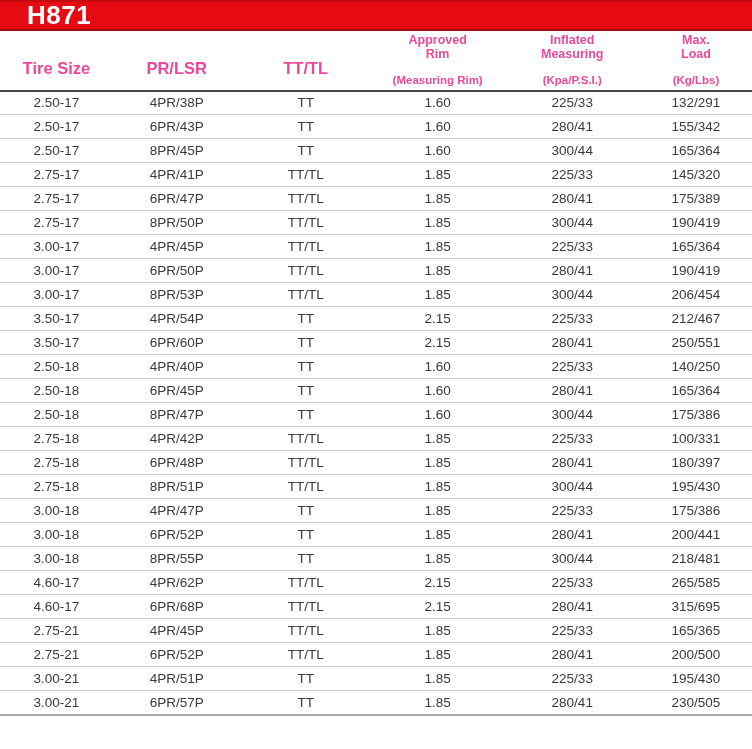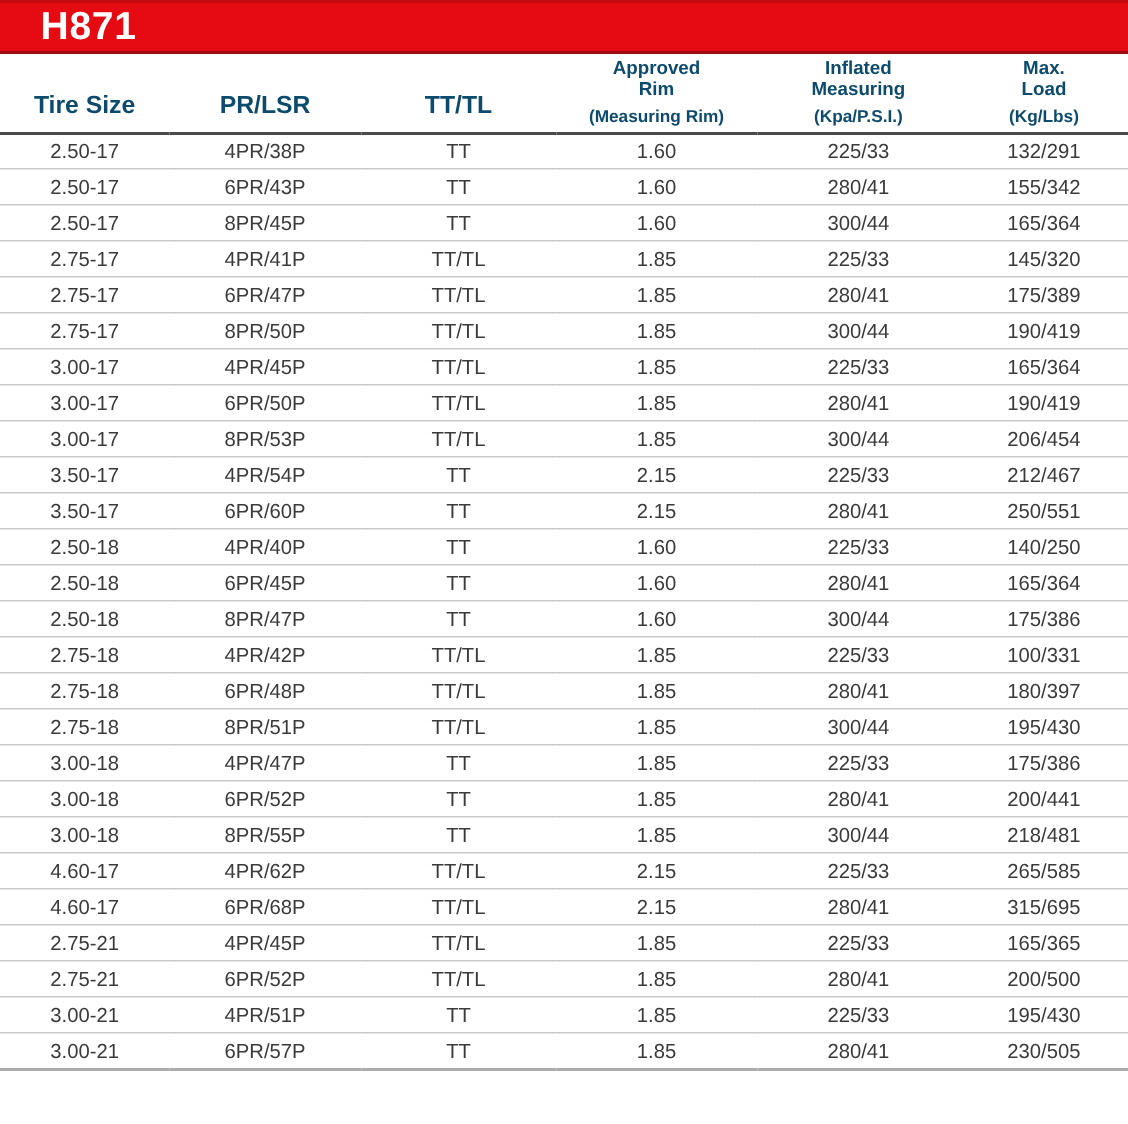--- a/index.html
+++ b/index.html
@@ -4,21 +4,21 @@
 <style>
   * { margin: 0; padding: 0; box-sizing: border-box; }
   html, body {
     width: 752px;
     height: 749px;
     background: #ffffff;
     font-family: "Liberation Sans", sans-serif;
     overflow: hidden;
   }
   .banner {
-    height: 36px;
+    height: 31px;
     background: #e60b12;
     border-top: 2px solid #c20a10;
     border-bottom: 2px solid #9a0d10;
     display: flex;
     align-items: center;
     padding-left: 27px;
   }
   .banner-title {
     color: #ffffff;
     font-size: 26px;
@@ -35,42 +35,42 @@
   col.c1 { width: 15.0%; }
   col.c2 { width: 17.0%; }
   col.c3 { width: 17.3%; }
   col.c4 { width: 17.8%; }
   col.c5 { width: 18.0%; }
   col.c6 { width: 14.9%; }
   thead th {
     height: 48px;
     border-bottom: 2px solid #4a4a4a;
     background: #ffffff;
-    color: #0c4a6e;
+    color: #ec4899;
     font-weight: bold;
     text-align: center;
     vertical-align: middle;
     padding: 2px 0;
   }
   thead th .main-label {
     display: block;
     white-space: pre-line;
     font-size: 12.5px;
     line-height: 1.15;
   }
   thead th.big .main-label {
     font-size: 16.5px;
     line-height: 1;
     margin-top: 16px;
   }
   thead th .sub-label {
     display: block;
     font-size: 11.5px;
     line-height: 1.2;
-    margin-top: 5px;
+    margin-top: 12px;
   }
   thead th .sub-label:empty { display: none; }
   tbody td {
     height: 24px;
     border-bottom: 1px solid #c9c9c9;
     color: #3a3a3a;
     font-size: 13.5px;
     text-align: center;
     vertical-align: middle;
     white-space: nowrap;

